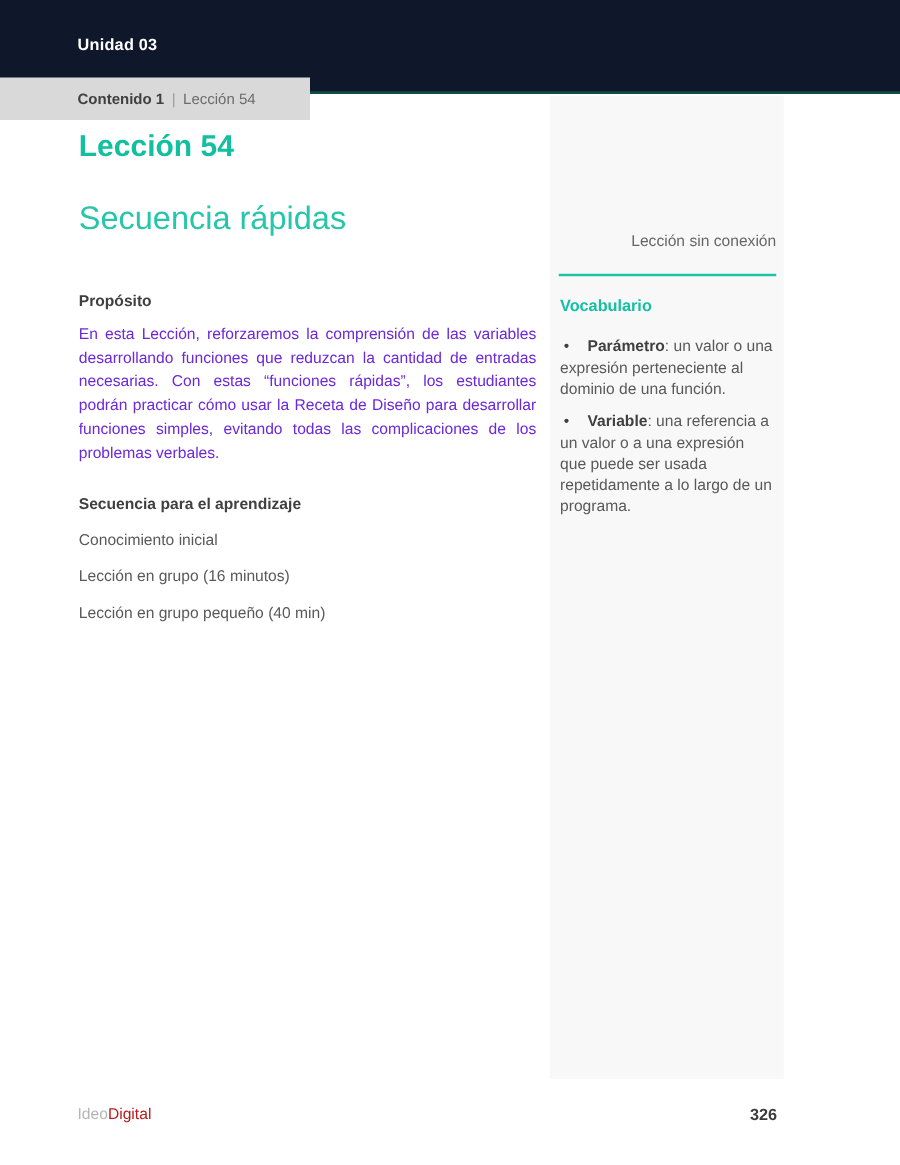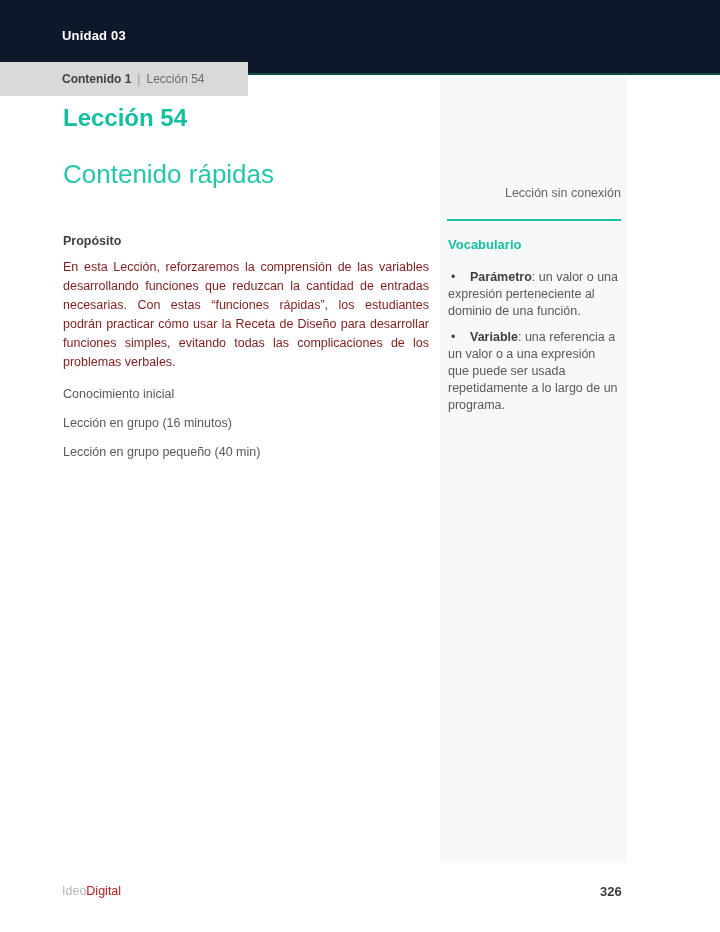--- a/index.html
+++ b/index.html
@@ -64,21 +64,21 @@
     font-weight: normal;
     margin-top: 27px;
   }
   .purpose-heading {
     color: #404040;
     font-size: 12.5px;
     font-weight: bold;
     margin-top: 44px;
   }
   .purpose-text {
-    color: #7f1d1d;
+    color: #6d28d9;
     font-size: 12.5px;
     line-height: 19px;
     text-align: justify;
     margin-top: 10px;
   }
   .sequence-heading {
     color: #404040;
     font-size: 12.5px;
     font-weight: bold;
     margin-top: 24px;
@@ -158,23 +158,24 @@
 </div>
 
 <div class="breadcrumb-bar">
   <span class="breadcrumb-bold">Contenido 1</span>
   <span class="breadcrumb-sep">|</span>
   <span class="breadcrumb-rest">Lección 54</span>
 </div>
 
 <div class="main-col">
   <div class="lesson-title">Lección 54</div>
-  <div class="lesson-subtitle">Contenido rápidas</div>
+  <div class="lesson-subtitle">Secuencia rápidas</div>
   <div class="purpose-heading">Propósito</div>
   <div class="purpose-text">En esta Lección, reforzaremos la comprensión de las variables desarrollando funciones que reduzcan la cantidad de entradas necesarias. Con estas “funciones rápidas”, los estudiantes podrán practicar cómo usar la Receta de Diseño para desarrollar funciones simples, evitando todas las complicaciones de los problemas verbales.</div>
+  <div class="sequence-heading">Secuencia para el aprendizaje</div>
   <div class="sequence-item">Conocimiento inicial</div>
   <div class="sequence-item">Lección en grupo (16 minutos)</div>
   <div class="sequence-item">Lección en grupo pequeño (40 min)</div>
 </div>
 
 <div class="sidebar-panel">
   <div class="offline-label">Lección sin conexión</div>
   <div class="sidebar-rule"></div>
   <div class="vocab-heading">Vocabulario</div>
   <div class="vocab-list">

